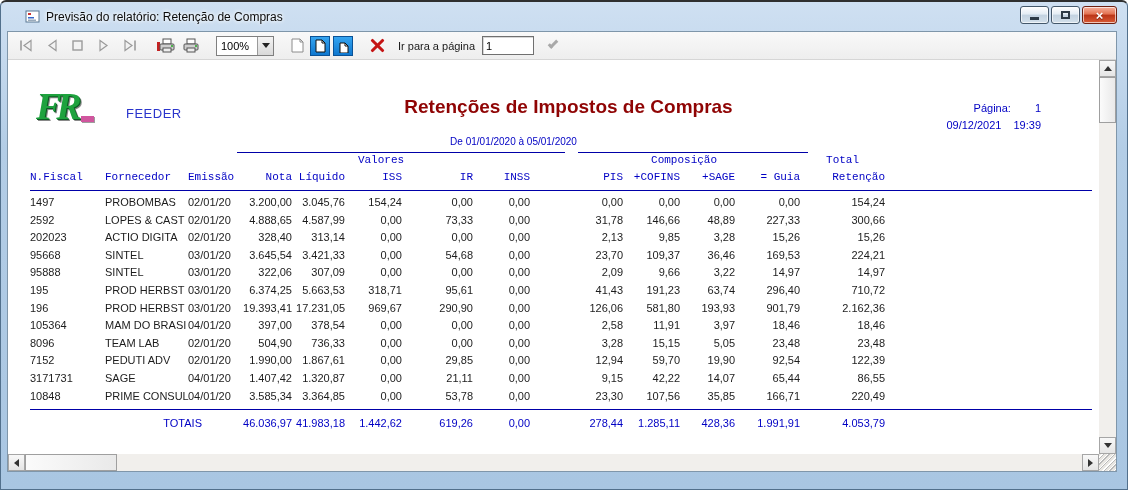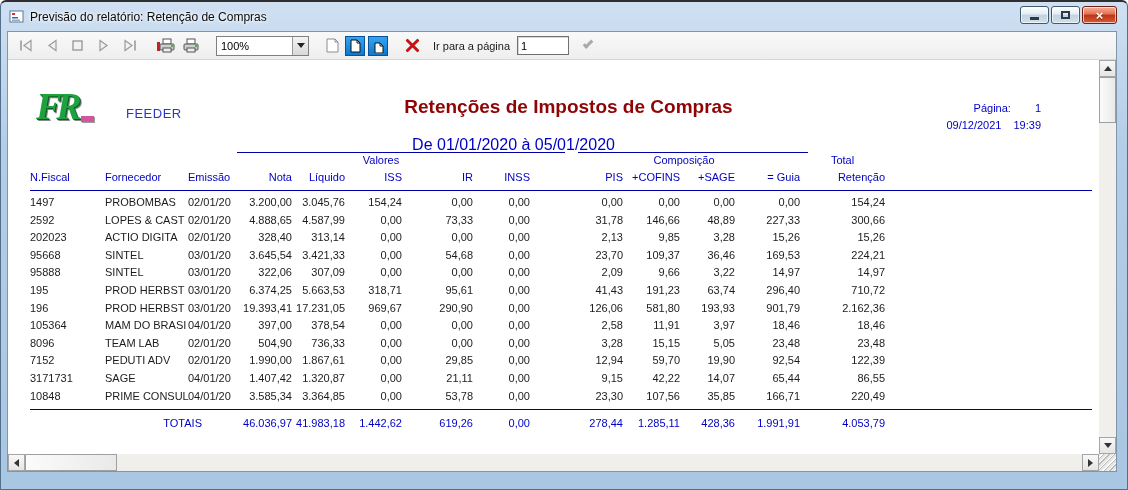--- a/index.html
+++ b/index.html
@@ -2,21 +2,21 @@
 <html><head>
 <meta charset="utf-8">
 <style>
   * { margin:0; padding:0; box-sizing:border-box; }
   html,body { width:1128px; height:490px; font-family:"Liberation Sans", sans-serif; background:#fff; }
 
   
   .window { position:relative; width:1128px; height:490px; overflow:hidden;
     background:linear-gradient(#cfe0f2,#b3cde6 30%,#a9c6e2);
     border:1px solid #52708c; border-top:2px solid #2f2f2f; border-radius:6px 6px 0 0; }
-  .titlebar { position:absolute; top:0; left:0; right:0; height:29px;
+  .titlebar { position:absolute; top:0; left:16px; right:0; height:29px;
     display:flex; align-items:center; padding:0 8px; }
   .title-icon { width:15px; height:13px; flex:0 0 15px; }
   .title-text { margin-left:6px; font-size:12px; color:#0b0b0b; text-shadow:0 0 4px #fff,0 0 4px #fff; white-space:nowrap; }
   .winbtns { position:absolute; right:10px; top:4px; display:flex; gap:2px; }
   .wbtn { width:29px; height:18px; border:1px solid #44586b; border-radius:3px;
     background:linear-gradient(#ffffff,#e3ecf4 45%,#c2d2e0 50%,#d3e0eb);
     display:flex; align-items:center; justify-content:center; cursor:default;
     box-shadow:inset 0 0 0 1px rgba(255,255,255,.65); }
   .wbtn .min-glyph { width:9px; height:3px; background:#2c3a46; margin-top:7px; }
   .wbtn .max-glyph { width:9px; height:8px; border:2px solid #2c3a46; background:transparent; }
@@ -25,21 +25,21 @@
   .wbtn.close .x-glyph { color:#fff; font-size:13px; font-weight:bold; line-height:1; text-shadow:0 1px 1px #7c2413; }
 
   .app { position:absolute; top:29px; left:6px; right:10px; bottom:17px;
     background:#fff; border:1px solid #7f96aa; display:flex; flex-direction:column; }
 
   
   .toolbar { flex:0 0 28px; height:28px; background:linear-gradient(#f9f9f9,#eeeeee);
     border-bottom:1px solid #d6d6d6; display:flex; align-items:center; padding:0 6px; gap:3px; }
   .tbtn { width:23px; height:22px; display:flex; align-items:center; justify-content:center; }
   .sep { width:7px; }
-  .zoombox { display:flex; align-items:stretch; height:20px; border:1px solid #7f7f7f; background:#fff;gap:35px; }
+  .zoombox { display:flex; align-items:stretch; height:20px; border:1px solid #7f7f7f; background:#fff; }
   .zoomval { width:40px; font-size:11px; padding:3px 0 0 4px; color:#000; }
   .zoombtn { width:16px; background:linear-gradient(#f4f4f4,#d9d9d9); border-left:1px solid #9a9a9a;
     display:flex; align-items:center; justify-content:center; }
   .tri-down { width:0; height:0; border-left:4px solid transparent; border-right:4px solid transparent; border-top:5px solid #222; }
   .pagebtn { width:20px; height:20px; display:flex; align-items:center; justify-content:center; }
   .pagebtn.bluebg { background:linear-gradient(#35a4f0,#0e77cf); border:1px solid #0a5296; }
   .xicon { position:relative; width:15px; height:15px; }
   .xicon i { position:absolute; left:-1px; top:6px; width:17px; height:3px; background:#c51414; border-radius:1px; }
   .xicon i:first-child { transform:rotate(45deg); }
   .xicon i:last-child  { transform:rotate(-45deg); }
@@ -75,31 +75,31 @@
   .logo { position:absolute; left:28px; top:26px; display:flex; align-items:flex-end;font-family:Liberation Serif, serif; }
   .logo-fr { font-style:italic; font-weight:bold; font-size:38px; line-height:40px; letter-spacing:-5px;
     color:#1ea23e; text-shadow:1px 1px 0 #0b5c22, 2px 2px 0 rgba(40,40,40,.55); }
   .logo-dash { width:13px; height:6px; background:#d0569e; margin:0 0 4px 4px; box-shadow:1px 1px 0 rgba(60,60,60,.5); }
   .company { position:absolute; left:118px; top:46px; font-size:13px; letter-spacing:.5px; color:#2a35cc; }
   .rtitle { position:absolute; left:30px; right:0; top:36px; text-align:center;
     font-size:19px; font-weight:bold; color:#8f0404; }
   .pageinfo { position:absolute; top:40px; right:58px; text-align:right; font-size:11px; color:#0000c4; line-height:17px; }
   .pageinfo .num { margin-left:24px; }
   .pageinfo .tm  { margin-left:12px; }
-  .subtitle { position:absolute; left:0; right:80px; top:76px; text-align:center; font-size:16px; color:#0000c4; }
+  .subtitle { position:absolute; left:0; right:80px; top:76px; text-align:center; font-size:10px; color:#0000c4; }
 
   .hline { position:absolute; left:22px; width:1062px; height:0; border-top:1px solid #0000a8; }
   .hline1 { top:130px; } .hline2 { top:349px; }
   .gline { position:absolute; top:92px; height:0; border-top:1px solid #0000a8; }
   .gline-val { left:229px; width:328px; }
   .gline-comp{ left:570px; width:230px; }
 
   .rtable { position:absolute; left:22px; top:90px; width:855px; border-collapse:collapse; table-layout:fixed;
     font-size:11px; }
-  .rtable th { font-weight:normal; color:#0000c4; white-space:nowrap; }
+  .rtable th { font-weight:normal; color:#0000c4; white-space:nowrap;font-family:Liberation Mono, monospace; }
   .grouprow th { height:20px; font-size:11px; vertical-align:middle; }
   .headrow th { height:24px; vertical-align:top; line-height:15px; }
   .rtable td { white-space:nowrap; }
   .rtable tbody td { height:17.6px; line-height:17.6px; color:#1c1c1c; }
   .l { text-align:left; } .r { text-align:right; } .c { text-align:center; }
   .totrow td { color:#0000c4; height:26px; vertical-align:bottom; line-height:15px; }
   .totlabel { text-align:right; padding-right:30px; }
 </style>
 </head>
 <body>

